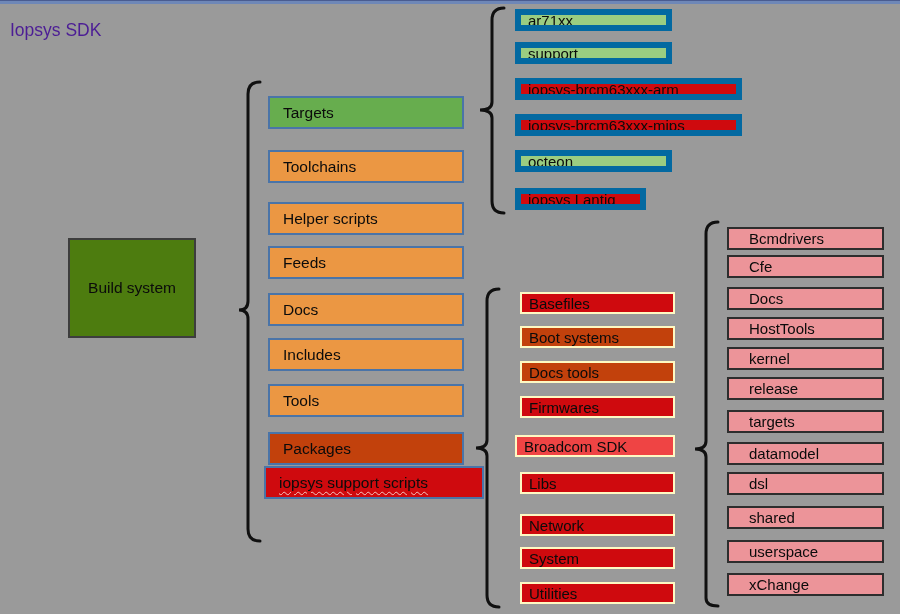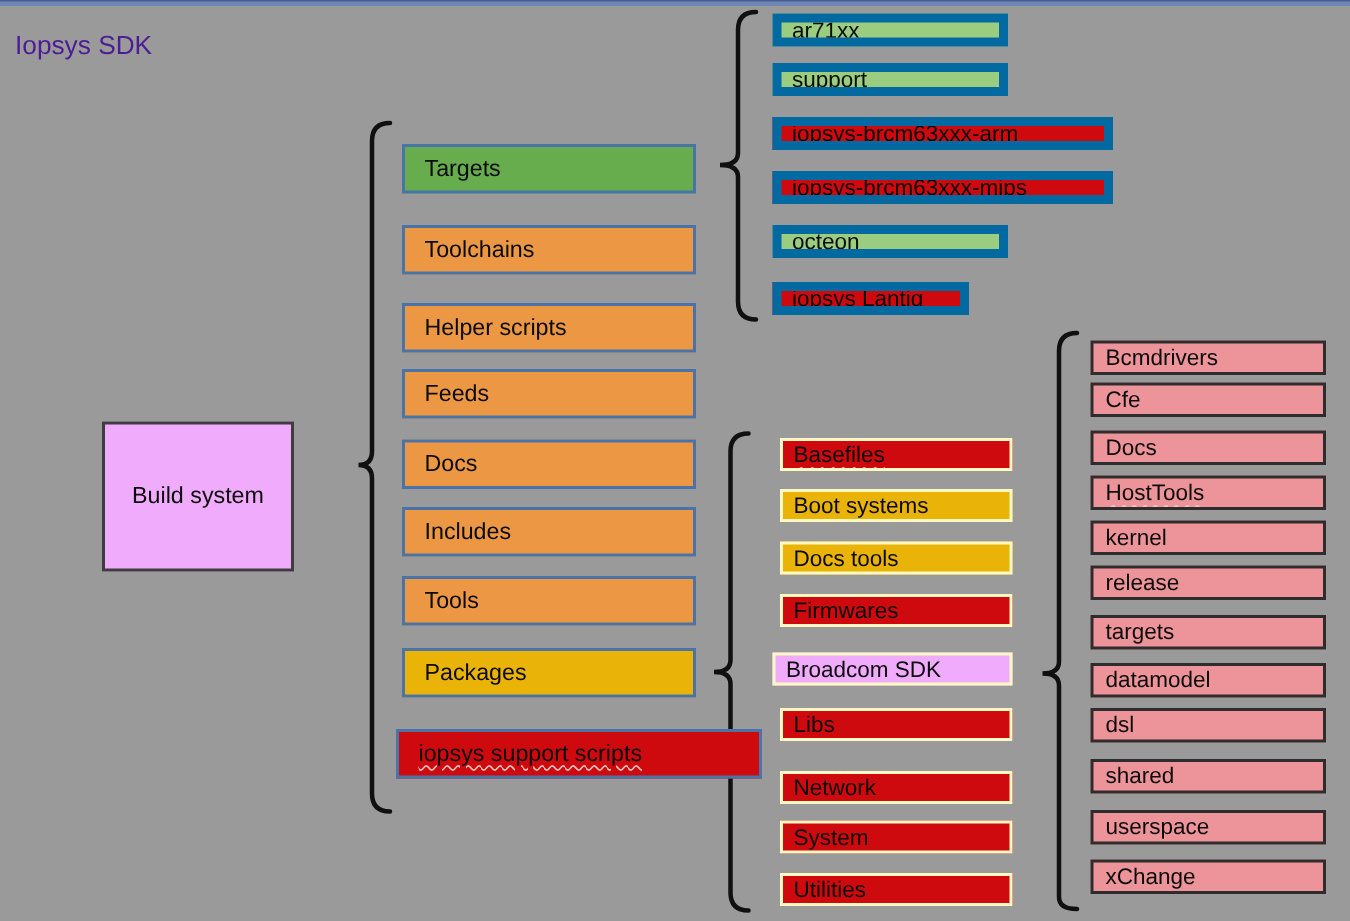--- a/index.html
+++ b/index.html
@@ -20,39 +20,39 @@
     position:absolute;display:flex;align-items:center;
     box-sizing:border-box;white-space:nowrap;overflow:hidden;
   }
   .root-node{
     left:68px;top:238px;width:128px;height:100px;
     border:2px solid #3d3d3d;justify-content:center;font-size:15.5px;
   }
   .col-mid{left:268px;width:196px;height:33px;border:2px solid #4a74a8;padding-left:13px;font-size:15.5px;}
   .col-tr{left:515px;height:22px;border:6px solid #0369a1;padding-left:7px;font-size:15px;}
   .col-mr{left:520px;width:155px;height:22px;border:2px solid #fef9c3;padding-left:7px;font-size:15px;}
-  .col-fr{left:727px;width:157px;height:23px;border:2px solid #2d2d2d;padding-left:8px;font-size:15px;}
+  .col-fr{left:727px;width:157px;height:23px;border:2px solid #2d2d2d;padding-left:20px;font-size:15px;}
   .sq{
     text-decoration:underline;
     text-decoration-style:wavy;
     text-decoration-color:#f3c6c2;
     text-decoration-thickness:1px;
     text-underline-offset:3px;
   }
   svg.braces{position:absolute;left:0;top:0;pointer-events:none;}
   svg.braces path{fill:none;stroke:#101010;stroke-width:3;stroke-linecap:round;}
 </style>
 <style>.c-green{background:#67ad4e;}
 .c-lightgreen{background:#9bcd81;}
 .c-orange{background:#eb9743;}
-.c-blue{background:#eab308;}
+.c-blue{background:#c2410c;}
 .c-red{background:#cf0a0e;}
-.c-purple{background:#f0abfc;margin-top:43px;}
+.c-purple{background:#4d7c0f;}
 .c-pink{background:#ec9499;}
-.c-lightpink{background:#f0abfc;}</style></head>
+.c-lightpink{background:#ef4444;}</style></head>
 <body>
 
 <div class="topstrip"></div>
 
 <div class="title">Iopsys SDK</div>
 
 <div class="node root-node c-purple">Build system</div>
 
 <svg class="braces" width="900" height="614" viewBox="0 0 900 614">
   <path d="M 260,82 Q 248,82 248,94 L 248,301 Q 248,310 239,310 Q 248,310 248,319 L 248,529 Q 248,541 260,541"></path>
@@ -62,21 +62,21 @@
 </svg>
 
 <div class="node col-mid c-green" style="top:96px">Targets</div>
 <div class="node col-mid c-orange" style="top:150px">Toolchains</div>
 <div class="node col-mid c-orange" style="top:202px">Helper scripts</div>
 <div class="node col-mid c-orange" style="top:246px">Feeds</div>
 <div class="node col-mid c-orange" style="top:293px">Docs</div>
 <div class="node col-mid c-orange" style="top:338px">Includes</div>
 <div class="node col-mid c-orange" style="top:384px">Tools</div>
 <div class="node col-mid c-blue" style="top:432px">Packages</div>
-<div class="node col-mid c-red sq" style="top:486px;left:264px;width:244px">iopsys support scripts</div>
+<div class="node col-mid c-red sq" style="top:466px;left:264px;width:220px">iopsys support scripts</div>
 
 <div class="node col-tr c-lightgreen" style="top:9px;width:157px">ar71xx</div>
 <div class="node col-tr c-lightgreen" style="top:42px;width:157px">support</div>
 <div class="node col-tr c-red sq" style="top:78px;width:227px">iopsys-brcm63xxx-arm</div>
 <div class="node col-tr c-red sq" style="top:114px;width:227px">iopsys-brcm63xxx-mips</div>
 <div class="node col-tr c-lightgreen" style="top:150px;width:157px">octeon</div>
 <div class="node col-tr c-red sq" style="top:188px;width:131px">iopsys Lantiq</div>
 
 <div class="node col-mr c-red sq" style="top:292px">Basefiles</div>
 <div class="node col-mr c-blue" style="top:326px">Boot systems</div>

